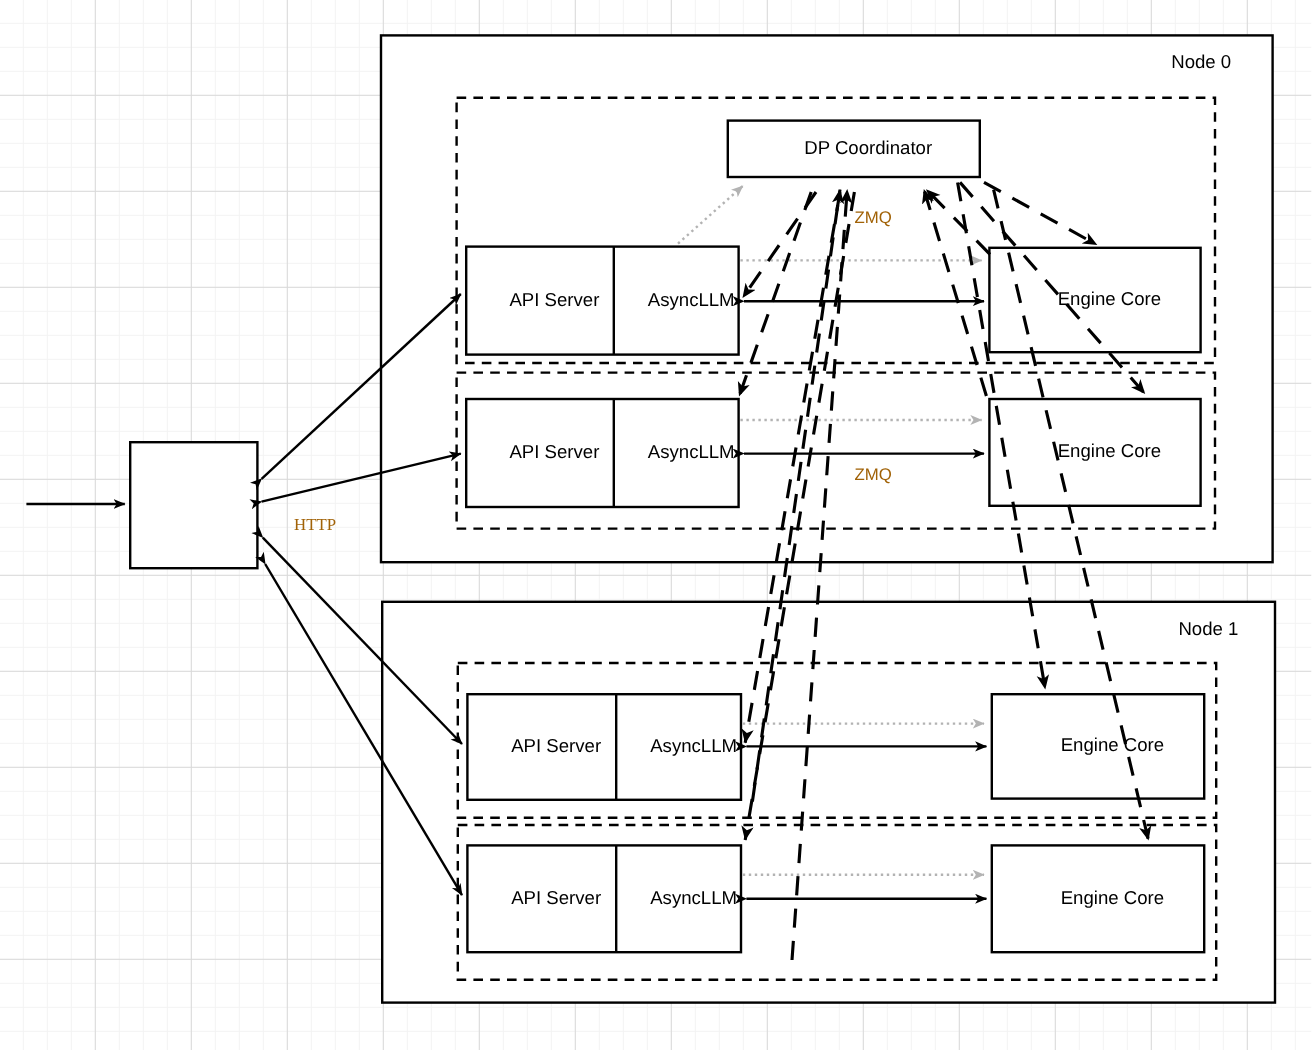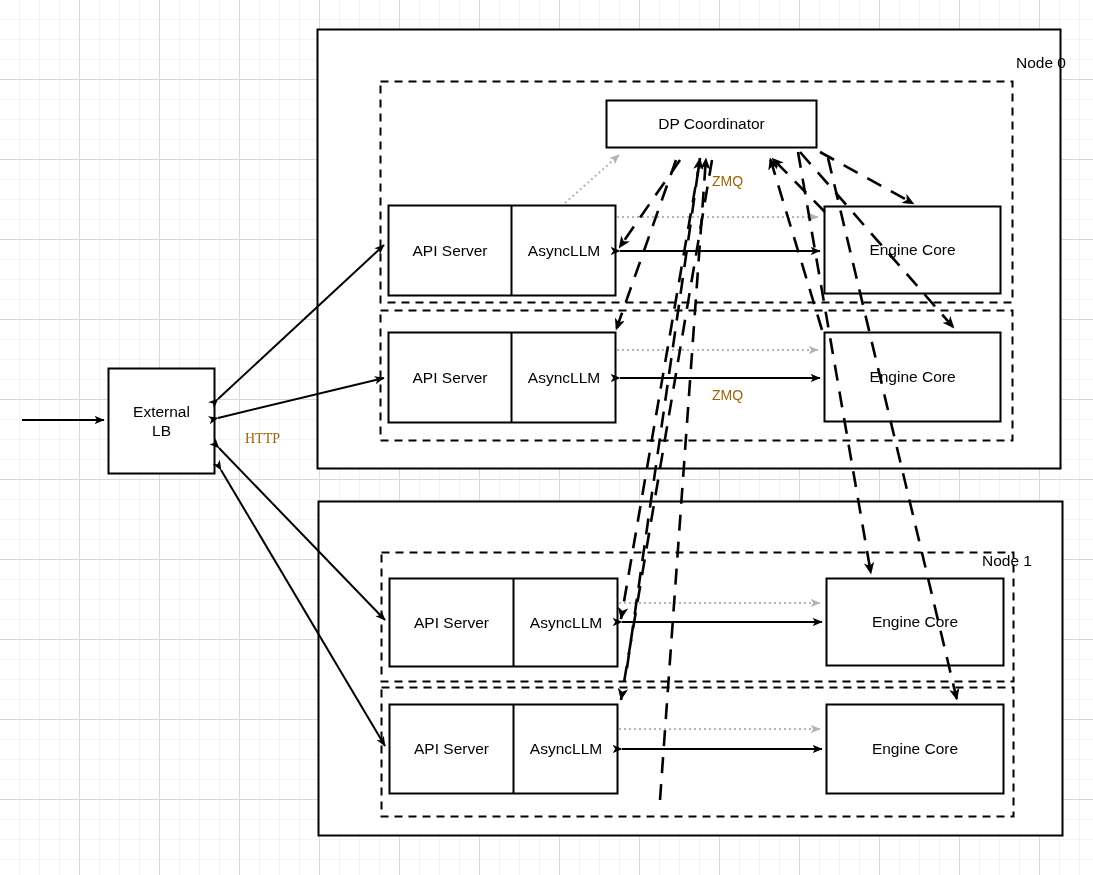--- a/index.html
+++ b/index.html
@@ -13,21 +13,21 @@
       linear-gradient(to bottom,#d9d9d9 1px,transparent 1px),
       linear-gradient(to right,#f3f3f3 1px,transparent 1px),
       linear-gradient(to bottom,#f3f3f3 1px,transparent 1px);
     background-size:80px 80px,80px 80px,20px 20px,20px 20px;
     background-position:-1px -1px,-1px -1px,-1px -1px,-1px -1px;
   }
   svg#wires{position:absolute;left:0;top:0;width:1093px;height:875px;overflow:visible;}
   .boxlabel{
     position:absolute;display:flex;align-items:center;justify-content:center;
     font-size:15.5px;color:#000;text-align:center;line-height:1.25;
-    pointer-events:none;white-space:pre-line;
+    pointer-events:none;white-space:pre-line;padding-left:12px;
   }
   .edgelabel{
     position:absolute;font-size:14px;color:#a16207;white-space:nowrap;
   }
   .nodelabel{position:absolute;font-size:15.5px;color:#000;white-space:nowrap;}
 </style>
 </head>
 <body>
 
 <div id="canvas">
@@ -118,25 +118,23 @@
     <line x1="800" y1="152" x2="954" y2="328" stroke="#000" stroke-width="2.6" stroke-dasharray="16,11" marker-end="url(#ah-dash)"></line>
     <line x1="798" y1="152" x2="871" y2="574" stroke="#000" stroke-width="2.6" stroke-dasharray="16,11" marker-end="url(#ah-dash)"></line>
     <line x1="828" y1="158" x2="957" y2="700" stroke="#000" stroke-width="2.6" stroke-dasharray="16,11" marker-end="url(#ah-dash)"></line>
 
     <line x1="680" y1="160" x2="619" y2="248" stroke="#000" stroke-width="2.6" stroke-dasharray="16,11" marker-end="url(#ah-dash)"></line>
     <line x1="676" y1="160" x2="616" y2="330" stroke="#000" stroke-width="2.6" stroke-dasharray="16,11" marker-end="url(#ah-dash)"></line>
     <line x1="700" y1="160" x2="621" y2="619" stroke="#000" stroke-width="2.6" stroke-dasharray="16,11" marker-end="url(#ah-dash)"></line>
     <line x1="712" y1="160" x2="621" y2="700" stroke="#000" stroke-width="2.6" stroke-dasharray="16,11" marker-end="url(#ah-dash)"></line>
   </svg>
 
-  <div class="nodelabel" style="left:1016px;top:44px;margin-top:10px;">Node 0</div>
-  <div class="nodelabel" style="left:982px;top:516px;margin-top:36px;">Node 1</div>
+  <div class="nodelabel" style="left:976px;top:44px;">Node 0</div>
+  <div class="nodelabel" style="left:982px;top:516px;">Node 1</div>
 
-  <div class="boxlabel" style="left:108px;top:368px;width:107px;height:106px;">External
-LB</div>
 
   <div class="boxlabel" style="left:606px;top:100px;width:211px;height:48px;">DP Coordinator</div>
 
   <div class="boxlabel" style="left:388px;top:205px;width:124px;height:91px;">API Server</div>
   <div class="boxlabel" style="left:512px;top:205px;width:104px;height:91px;">AsyncLLM</div>
   <div class="boxlabel" style="left:824px;top:206px;width:177px;height:88px;">Engine Core</div>
 
   <div class="boxlabel" style="left:388px;top:332px;width:124px;height:91px;">API Server</div>
   <div class="boxlabel" style="left:512px;top:332px;width:104px;height:91px;">AsyncLLM</div>
   <div class="boxlabel" style="left:824px;top:332px;width:177px;height:90px;">Engine Core</div>

